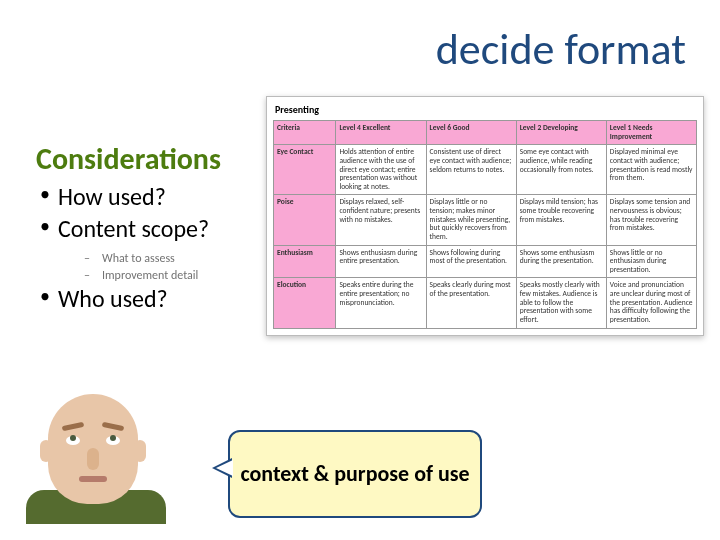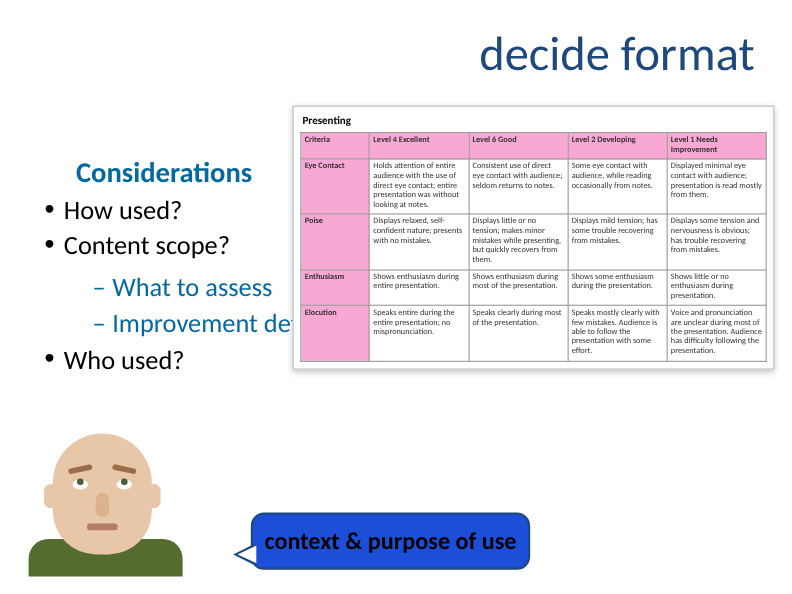--- a/index.html
+++ b/index.html
@@ -19,45 +19,44 @@
     color: #1f497d;
     font-weight: 400;
   }
   .left {
     position: absolute;
     left: 36px;
     top: 140px;
     width: 280px;
   }
   .heading {
-    font-size: 26px;
-    color: #0369a1;
+    font-size: 30px;
+    color: #4d7c0f;
     font-weight: 600;
     margin-bottom: 4px;
-    margin-left: 33px;
   }
   .bullets { list-style: none; }
   .bullets > li {
     font-size: 24px;
     color: #000;
     padding-left: 22px;
     position: relative;
     line-height: 1.35;
   }
   .bullets > li::before {
     content: "•";
     position: absolute;
     left: 4px;
     top: 0;
     font-size: 20px;
   }
   .subbullets { list-style: none; margin-top: 4px; }
   .subbullets > li {
-    font-size: 24px;
-    color: #0369a1;
+    font-size: 12px;
+    color: #737373;
     padding-left: 44px;
     position: relative;
     line-height: 1.4;
   }
   .subbullets > li::before {
     content: "–";
     position: absolute;
     left: 26px;
     top: 0;
   }
@@ -158,22 +157,22 @@
     width:140px; height:34px;
     background:#556b2f;
     border-radius:18px 18px 0 0;
   }
 
   .callout {
     position: absolute;
     left: 228px;
     bottom: 22px;
     width: 254px;
-    height: 52px;
-    background: #1d4ed8;
+    height: 88px;
+    background: #fef9c3;
     border: 2px solid #1f497d;
     border-radius: 12px;
     display: flex;
     align-items: center;
     justify-content: center;
     text-align: center;
     font-size: 22px;
     color: #000;
     font-weight: 600;
     line-height: 1.15;
@@ -248,21 +247,21 @@
     <tr>
       <th>Poise</th>
       <td>Displays relaxed, self-confident nature; presents with no mistakes.</td>
       <td>Displays little or no tension; makes minor mistakes while presenting, but quickly recovers from them.</td>
       <td>Displays mild tension; has some trouble recovering from mistakes.</td>
       <td>Displays some tension and nervousness is obvious; has trouble recovering from mistakes.</td>
     </tr>
     <tr>
       <th>Enthusiasm</th>
       <td>Shows enthusiasm during entire presentation.</td>
-      <td>Shows enthusiasm during most of the presentation.</td>
+      <td>Shows following during most of the presentation.</td>
       <td>Shows some enthusiasm during the presentation.</td>
       <td>Shows little or no enthusiasm during presentation.</td>
     </tr>
     <tr>
       <th>Elocution</th>
       <td>Speaks entire during the entire presentation; no mispronunciation.</td>
       <td>Speaks clearly during most of the presentation.</td>
       <td>Speaks mostly clearly with few mistakes. Audience is able to follow the presentation with some effort.</td>
       <td>Voice and pronunciation are unclear during most of the presentation. Audience has difficulty following the presentation.</td>
     </tr>

